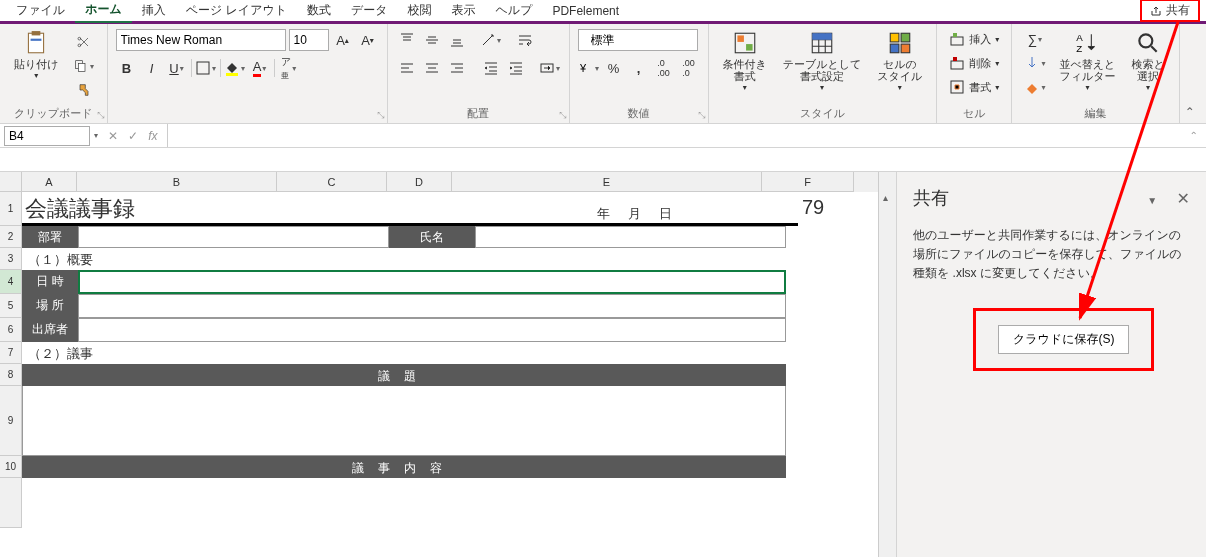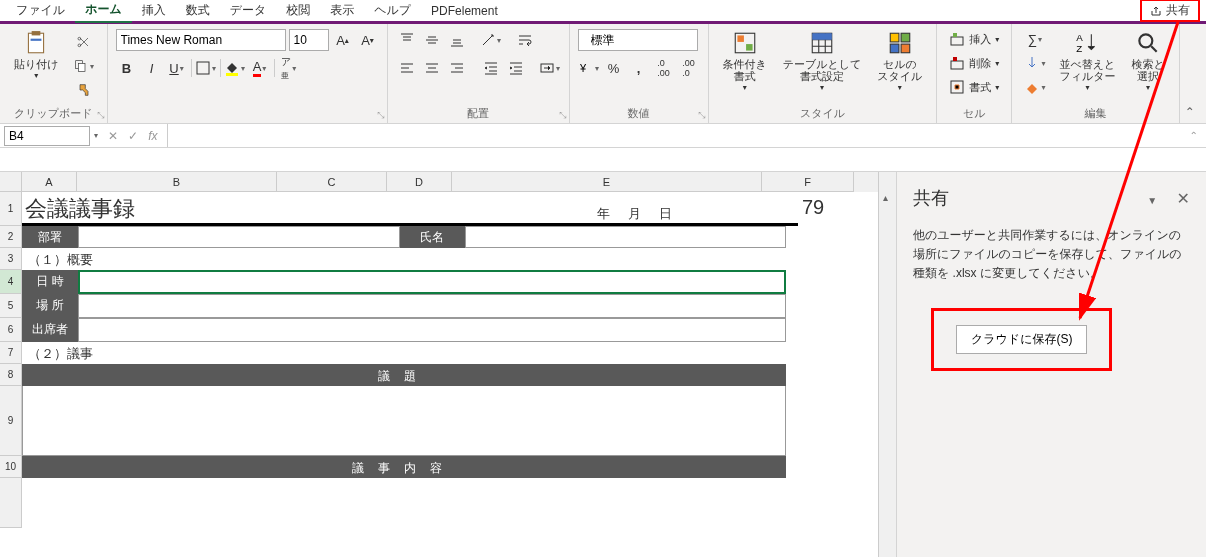--- a/index.html
+++ b/index.html
@@ -51,34 +51,35 @@
 .bar{background:#595959;color:#fff;text-align:center;font-size:12px;padding:4px 0;flex:1;letter-spacing:14px}
 .blank{flex:1;border:1px solid #999;border-top:none;background:#fff}
 .vscroll{width:18px;background:#f0f0f0;border-left:1px solid #ccc;position:relative}
 .vscroll::before{content:"▴";position:absolute;top:20px;left:4px;font-size:10px;color:#666}
 .panel{flex:1;background:#f3f2f1;border-left:1px solid #d4d4d4;padding:14px 16px;position:relative}
 .panel-head{display:flex;align-items:center;justify-content:space-between;margin-bottom:16px}
 .panel-title{font-size:18px;color:#333}
 .panel-x{font-size:16px;color:#666;cursor:pointer}
 .panel-dd{font-size:10px;color:#666;margin-right:16px;cursor:pointer}
 .panel-text{font-size:12px;line-height:1.6;color:#333;margin-bottom:24px}
-.cloud-btn-wrap{border:3px solid #ff0000;padding:14px 22px;display:inline-block;margin-left:18px}
+.cloud-btn-wrap{border:3px solid #ff0000;padding:14px 22px;display:inline-block;margin-left:60px}
 .cloud-btn{background:#fff;border:1px solid #ababab;padding:5px 14px;font-size:12px;cursor:pointer}
 .arrow{position:absolute;pointer-events:none;z-index:100}
 .corner-exp{position:absolute;bottom:2px;right:2px;font-size:9px;color:#999;cursor:pointer}
 .group{position:relative}
 .ribbon-collapse{width:20px;display:flex;align-items:flex-end;justify-content:center;padding-bottom:4px;color:#666;cursor:pointer}
 </style>
 </head>
 <body>
 
 <div class="tabs">
   <div class="tab">ファイル</div>
   <div class="tab active">ホーム</div>
   <div class="tab">挿入</div>
+  <div class="tab">ページ レイアウト</div>
   <div class="tab">数式</div>
   <div class="tab">データ</div>
   <div class="tab">校閲</div>
   <div class="tab">表示</div>
   <div class="tab">ヘルプ</div>
   <div class="tab">PDFelement</div>
   <div class="share-btn">
     <svg viewBox="0 0 24 24">
         <path fill="none" stroke="#333" stroke-width="2" d="M4 12v8h16v-8M12 4v12M8 8l4-4 4 4"></path>
       </svg>
@@ -403,21 +404,21 @@
         <div class="title-cell">
           <span>会議議事録</span>
           <span class="date-part">年月日</span>
         </div>
         <div class="f-cell">79</div>
       </div>
       <div class="srow2" style="height:22px">
         <div class="rnum">2</div>
         <div class="dark lbl">部署</div>
         <div class="inp" style="width:310px"></div>
-        <div class="dark" style="width:65px">氏名</div>
+        <div class="dark" style="width:86px">氏名</div>
         <div class="inp" style="flex:1"></div>
         <div style="width:92px"></div>
       </div>
       <div class="srow2" style="height:22px">
         <div class="rnum">3</div>
         <div class="section">（１）概要</div>
         <div style="width:92px"></div>
       </div>
       <div class="srow2" style="height:24px">
         <div class="rnum" style="background:#d2e8d4">4</div>

